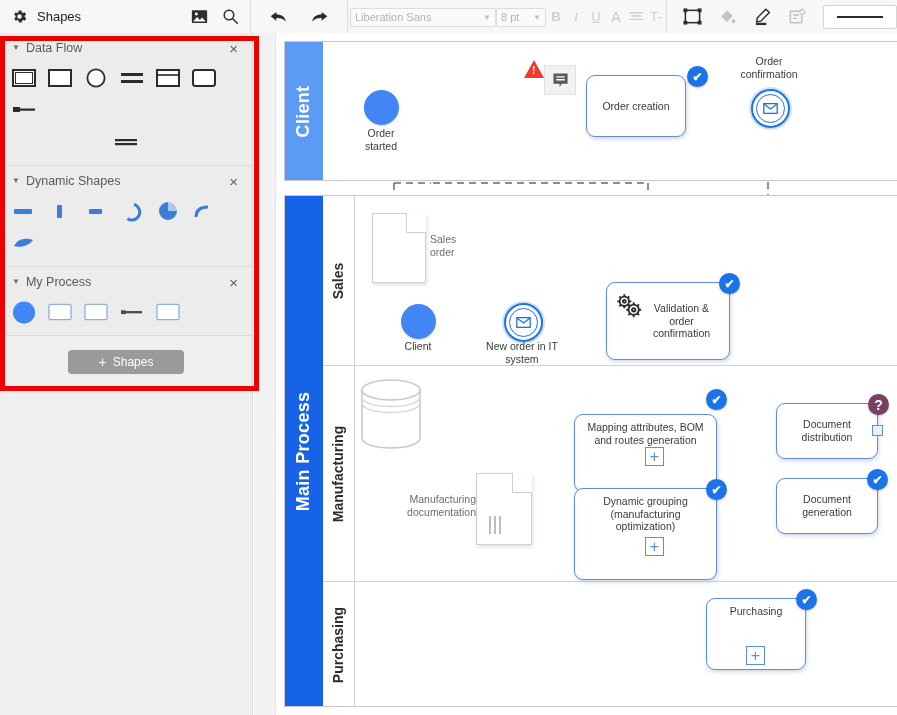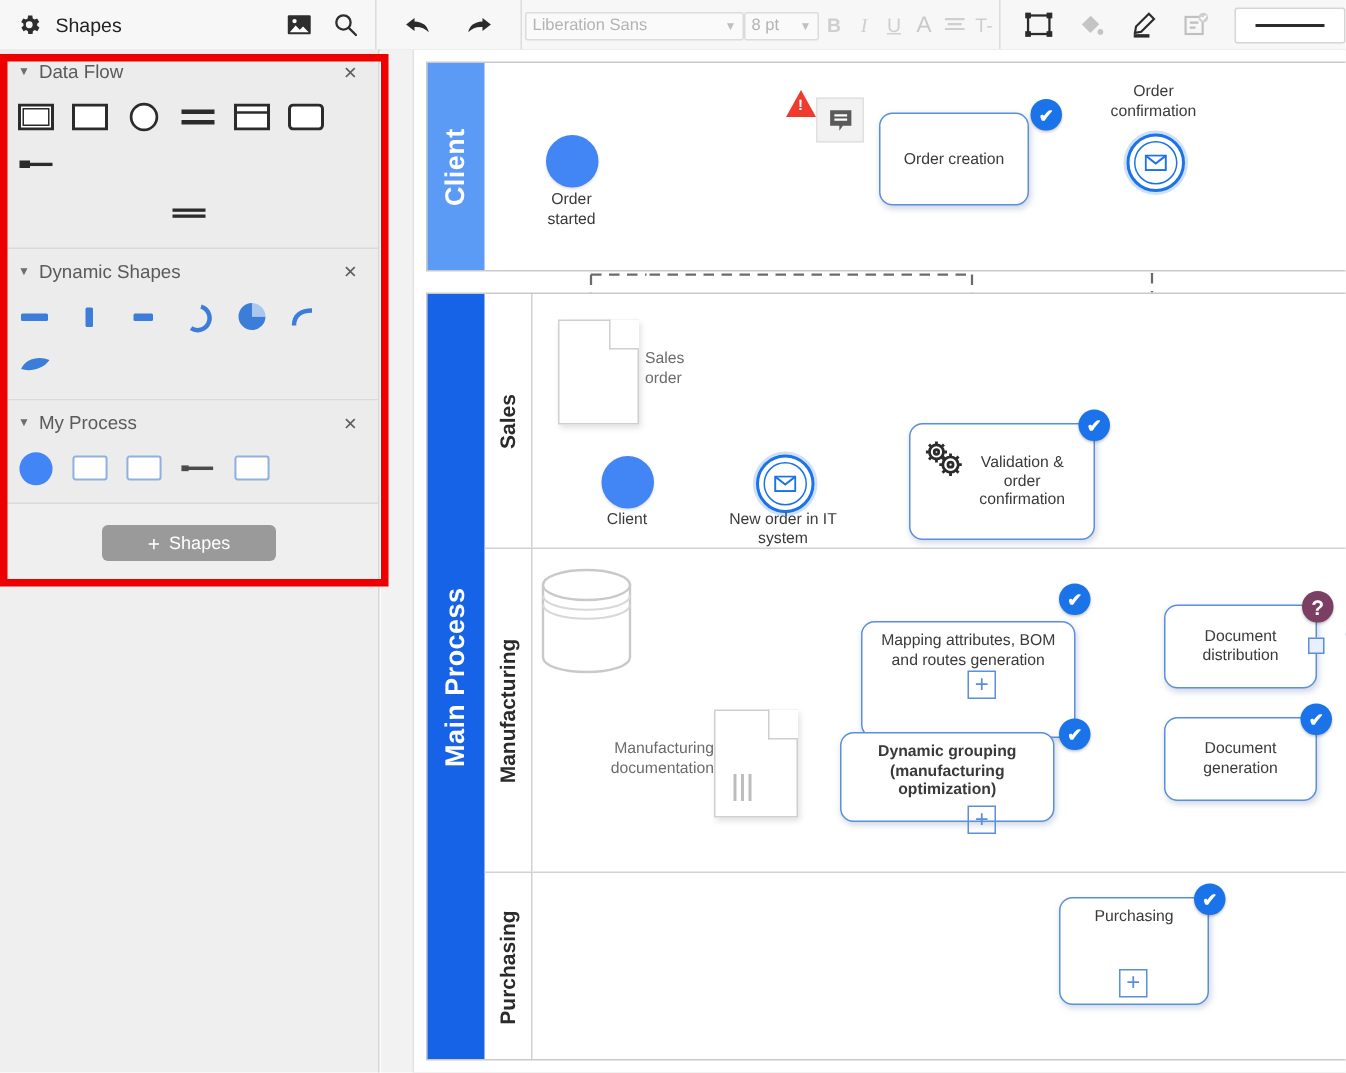--- a/index.html
+++ b/index.html
@@ -601,21 +601,21 @@
 
       <div class="task node withmark" style="left:298px;top:365px;width:143px;height:78px;white-space:pre-line;margin-top:16px;">Mapping attributes, BOM
 and routes generation</div>
       <div class="submark" style="left:369px;top:414px;transform:none;">
         <span>+</span>
       </div>
       <div class="badge check" style="left:430px;top:356px;">
         <span>✔</span>
       </div>
 
-      <div class="task node withmark" style="left:284px;top:455px;width:143px;height:60px;white-space:pre-line;font-weight:bold;">Dynamic grouping
+      <div class="task node withmark" style="left:298px;top:455px;width:143px;height:92px;white-space:pre-line;">Dynamic grouping
 (manufacturing optimization)</div>
       <div class="submark" style="left:369px;top:504px;transform:none;">
         <span>+</span>
       </div>
       <div class="badge check" style="left:430px;top:446px;">
         <span>✔</span>
       </div>
 
       <div class="task node" style="left:500px;top:370px;width:102px;height:56px;white-space:pre-line;">Document
 distribution</div>

